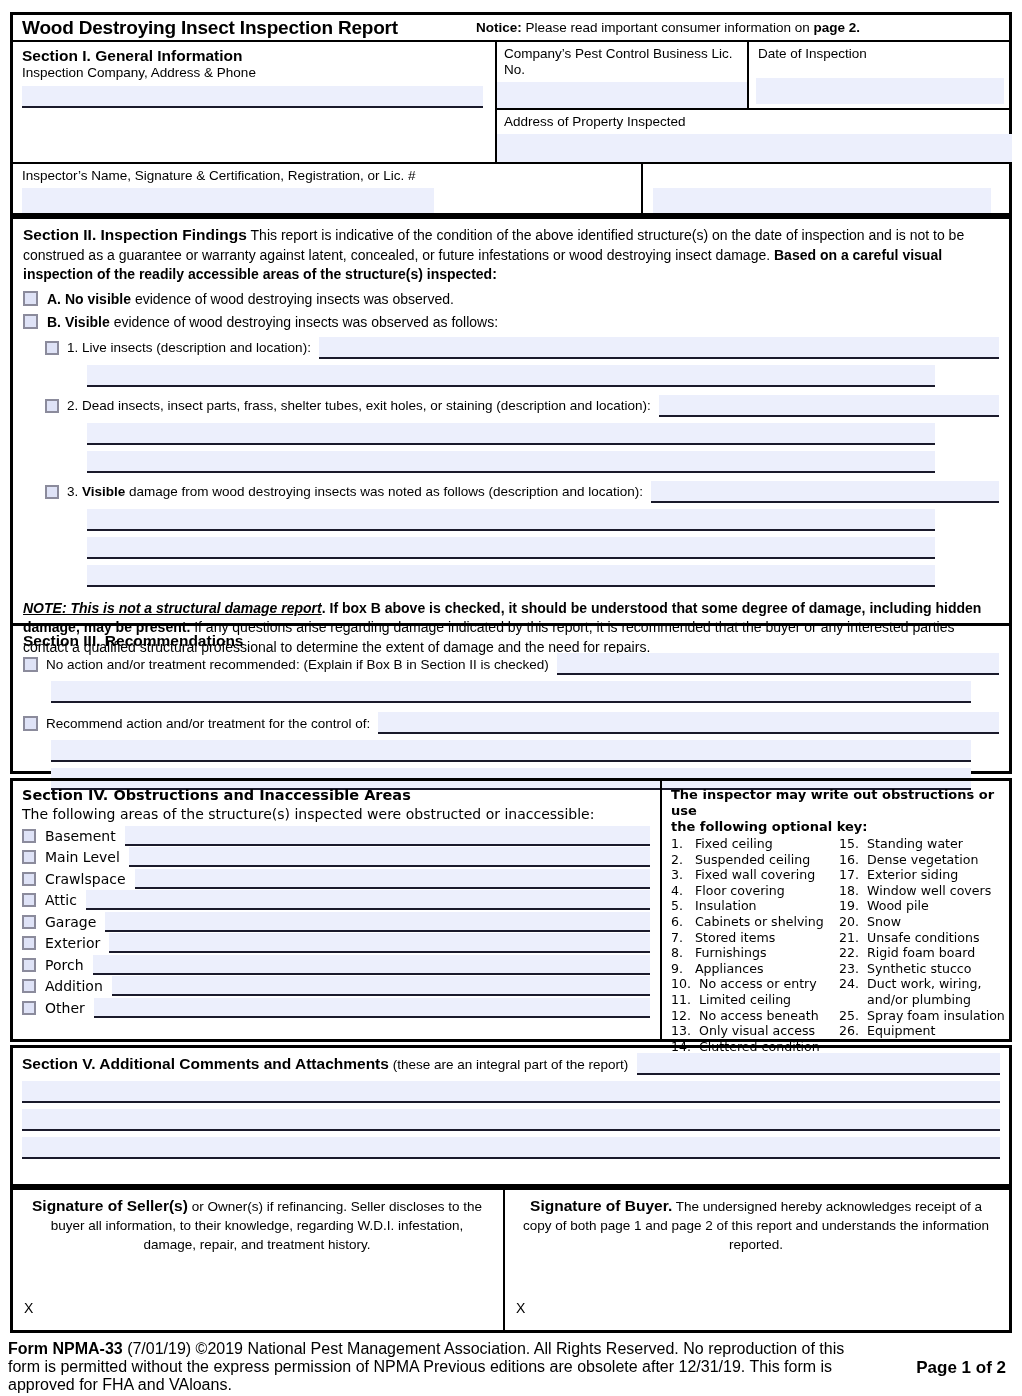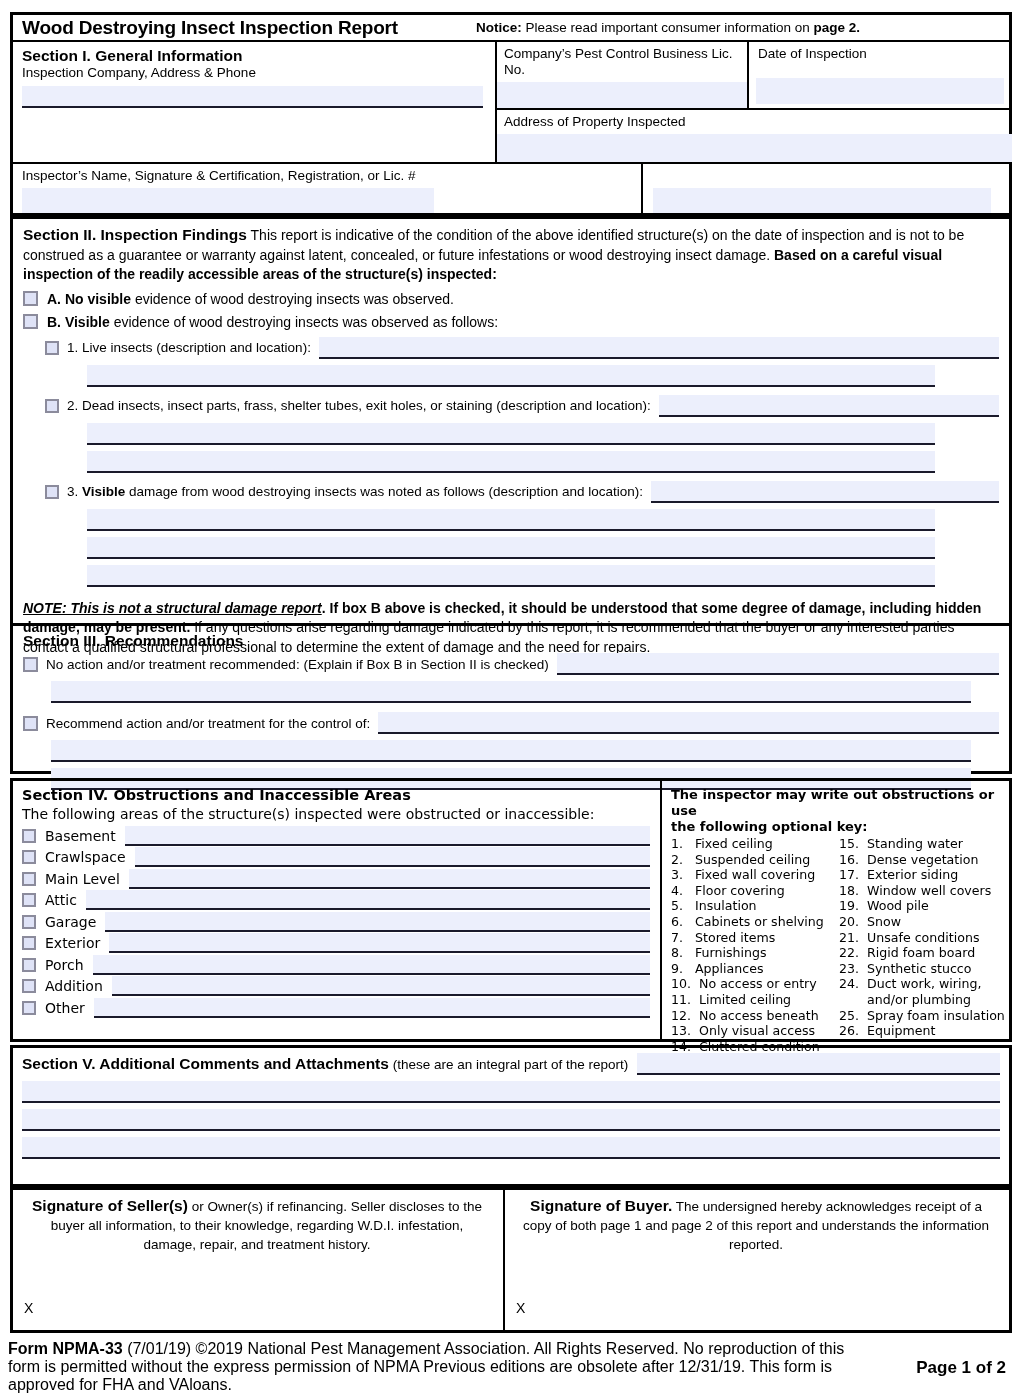--- a/index.html
+++ b/index.html
@@ -300,26 +300,26 @@
       <div class="s4-h">Section IV. Obstructions and Inaccessible Areas</div>
       <div class="s4-sub">The following areas of the structure(s) inspected were obstructed or inaccessible:</div>
 
       <div class="ob-row">
         <span class="cb sm"></span>
         <span class="lbl">Basement</span>
         <span class="fld"></span>
       </div>
       <div class="ob-row">
         <span class="cb sm"></span>
+        <span class="lbl">Main Level</span>
+        <span class="fld"></span>
+      </div>
+      <div class="ob-row">
+        <span class="cb sm"></span>
         <span class="lbl">Crawlspace</span>
-        <span class="fld"></span>
-      </div>
-      <div class="ob-row">
-        <span class="cb sm"></span>
-        <span class="lbl">Main Level</span>
         <span class="fld"></span>
       </div>
       <div class="ob-row">
         <span class="cb sm"></span>
         <span class="lbl">Attic</span>
         <span class="fld"></span>
       </div>
       <div class="ob-row">
         <span class="cb sm"></span>
         <span class="lbl">Garage</span>

